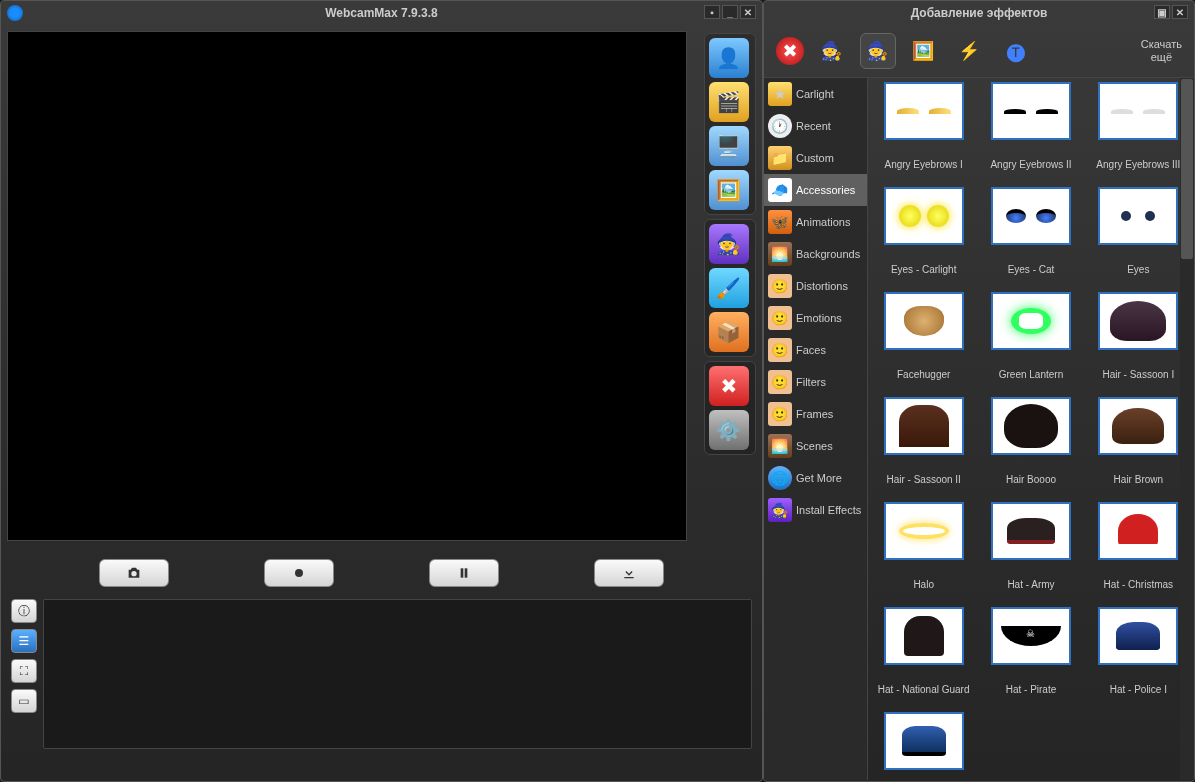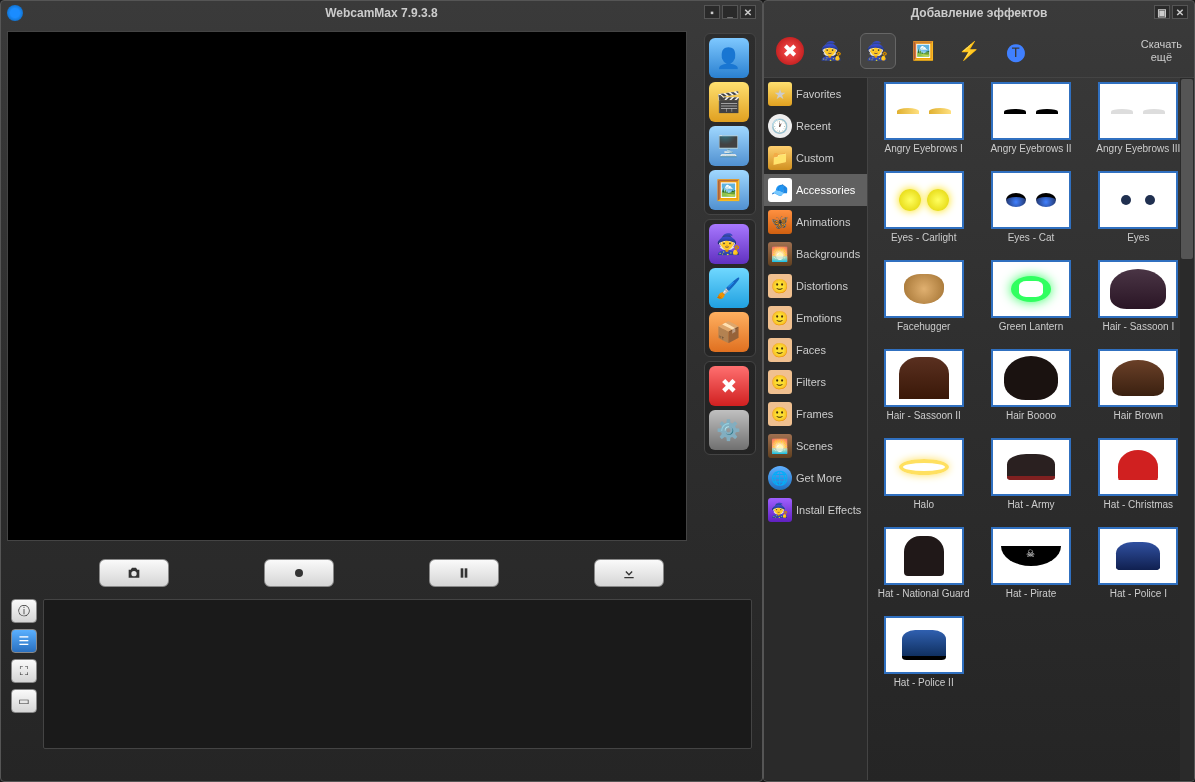--- a/index.html
+++ b/index.html
@@ -67,21 +67,21 @@
   .ci-butterfly { background: linear-gradient(180deg,#ff9040,#d06010); }
   .ci-bg { background: linear-gradient(180deg,#a07050,#604020); }
   .ci-face { background: #f0c090; border-radius:3px; }
   .ci-globe { background: linear-gradient(180deg,#60b0ff,#2070c0); border-radius:50%; }
   .ci-wiz { background: linear-gradient(180deg,#a060ff,#6020c0); }
 
   .fx-grid-wrap { flex: 1; overflow-y: auto; padding: 4px; position: relative; }
   .fx-grid { display: grid; grid-template-columns: repeat(3, 1fr); gap: 4px 4px; }
   .fx-item { text-align: center; }
   .fx-thumb { width: 80px; height: 58px; background: #fff; border: 2px solid #3070c0; margin: 0 auto; display: flex; align-items: center; justify-content: center; font-size: 24px; cursor: pointer; overflow: hidden; }
-  .fx-label { color: #ccc; font-size: 10px; margin-top: 3px; line-height: 1.15; min-height: 24px; }
+  .fx-label { color: #ccc; font-size: 10px; margin-top: 19px; line-height: 1.15; min-height: 24px; }
   
   .scrollbar { position: absolute; right: 0; top: 0; width: 14px; height: 100%; background: #2a2a2a; }
   .scroll-thumb { width: 12px; height: 180px; background: #555; border-radius: 2px; margin: 1px; }
 
   
   .eyebrow-gold { display:flex; gap:10px; } .eyebrow-gold span{ width:22px; height:6px; background: linear-gradient(90deg,#e0b030,#ffe080); border-radius: 50% 50% 0 0; }
   .eyebrow-black { display:flex; gap:10px; } .eyebrow-black span{ width:22px; height:5px; background:#000; border-radius: 50% 50% 0 0; }
   .eyebrow-white { display:flex; gap:10px; } .eyebrow-white span{ width:22px; height:5px; background:#ddd; border-radius: 50% 50% 0 0; }
   .crown { width:60px; height:10px; border-top: 2px dotted #aaa; border-radius: 50% 50% 0 0 / 100% 100% 0 0; }
   .eyes-yellow { display:flex; gap:6px; } .eyes-yellow span{ width:22px; height:22px; background: radial-gradient(circle,#ffff60,#e0d000); border-radius:50%; box-shadow: 0 0 8px #ffe000; }
@@ -193,21 +193,21 @@
     <div class="fx-more">
       <div>Скачать</div>
       <div>ещё</div>
     </div>
   </div>
 
   <div class="fx-body">
     <div class="fx-categories" id="cat-list">
         <div class="cat-item">
           <span class="cat-icon ci-star">★</span>
-          <span>Favorites</span>
+          <span>Carlight</span>
         </div>
         <div class="cat-item">
           <span class="cat-icon ci-clock">🕐</span>
           <span>Recent</span>
         </div>
         <div class="cat-item">
           <span class="cat-icon ci-folder">📁</span>
           <span>Custom</span>
         </div>
         <div class="cat-item active">

